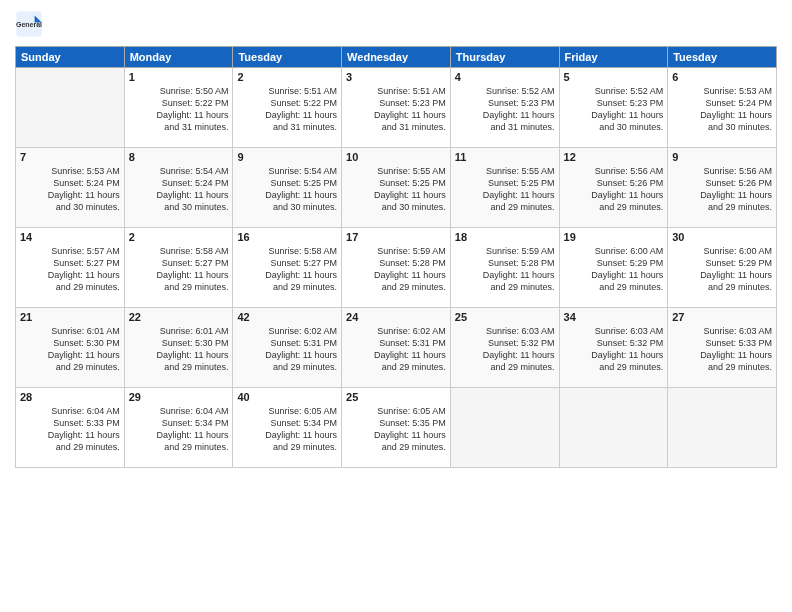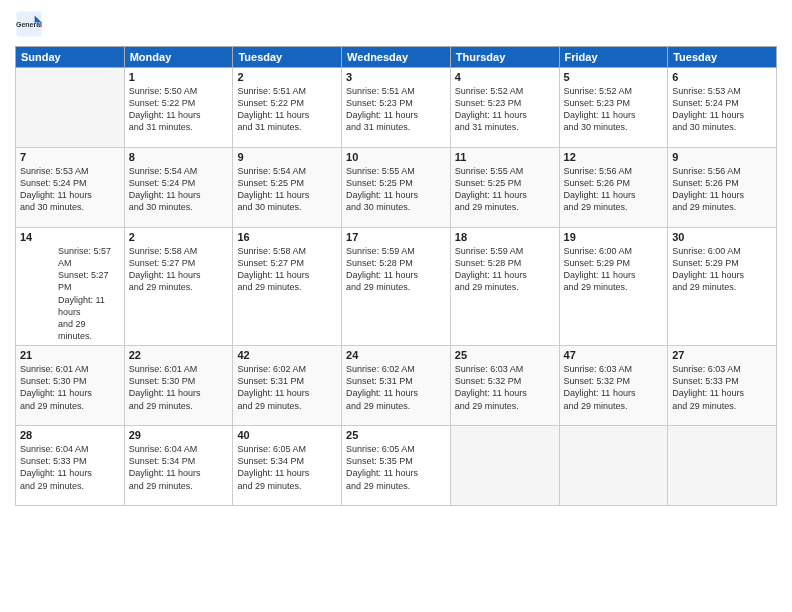--- a/index.html
+++ b/index.html
@@ -80,20 +80,21 @@
       font-weight: bold;
       font-size: 11px;
       color: #222;
       display: block;
       margin-bottom: 2px;
     }
     .day-info {
       color: #333;
       font-size: 9px;
       line-height: 1.35;
+      text-align: right;
     }
     .empty-cell {
       background: #f5f5f5 !important;
     }
   </style>
 </head>
 <body>
 
 <div class="page">
   <div class="header">
@@ -219,21 +220,21 @@
             <span class="day-num">9</span>
             <div class="day-info" style="white-space: pre-line;">Sunrise: 5:56 AM
 Sunset: 5:26 PM
 Daylight: 11 hours
 and 29 minutes.</div>
           </td>
         </tr>
         <tr>
           <td>
             <span class="day-num">14</span>
-            <div class="day-info" style="white-space: pre-line; margin-left: 38px;">Sunrise: 5:57 AM
+            <div class="day-info" style="white-space: pre-line;">Sunrise: 5:57 AM
 Sunset: 5:27 PM
 Daylight: 11 hours
 and 29 minutes.</div>
           </td>
           <td>
             <span class="day-num">2</span>
             <div class="day-info" style="white-space: pre-line;">Sunrise: 5:58 AM
 Sunset: 5:27 PM
 Daylight: 11 hours
 and 29 minutes.</div>
@@ -304,21 +305,21 @@
 and 29 minutes.</div>
           </td>
           <td>
             <span class="day-num">25</span>
             <div class="day-info" style="white-space: pre-line;">Sunrise: 6:03 AM
 Sunset: 5:32 PM
 Daylight: 11 hours
 and 29 minutes.</div>
           </td>
           <td>
-            <span class="day-num">47</span>
+            <span class="day-num">34</span>
             <div class="day-info" style="white-space: pre-line;">Sunrise: 6:03 AM
 Sunset: 5:32 PM
 Daylight: 11 hours
 and 29 minutes.</div>
           </td>
           <td>
             <span class="day-num">27</span>
             <div class="day-info" style="white-space: pre-line;">Sunrise: 6:03 AM
 Sunset: 5:33 PM
 Daylight: 11 hours

